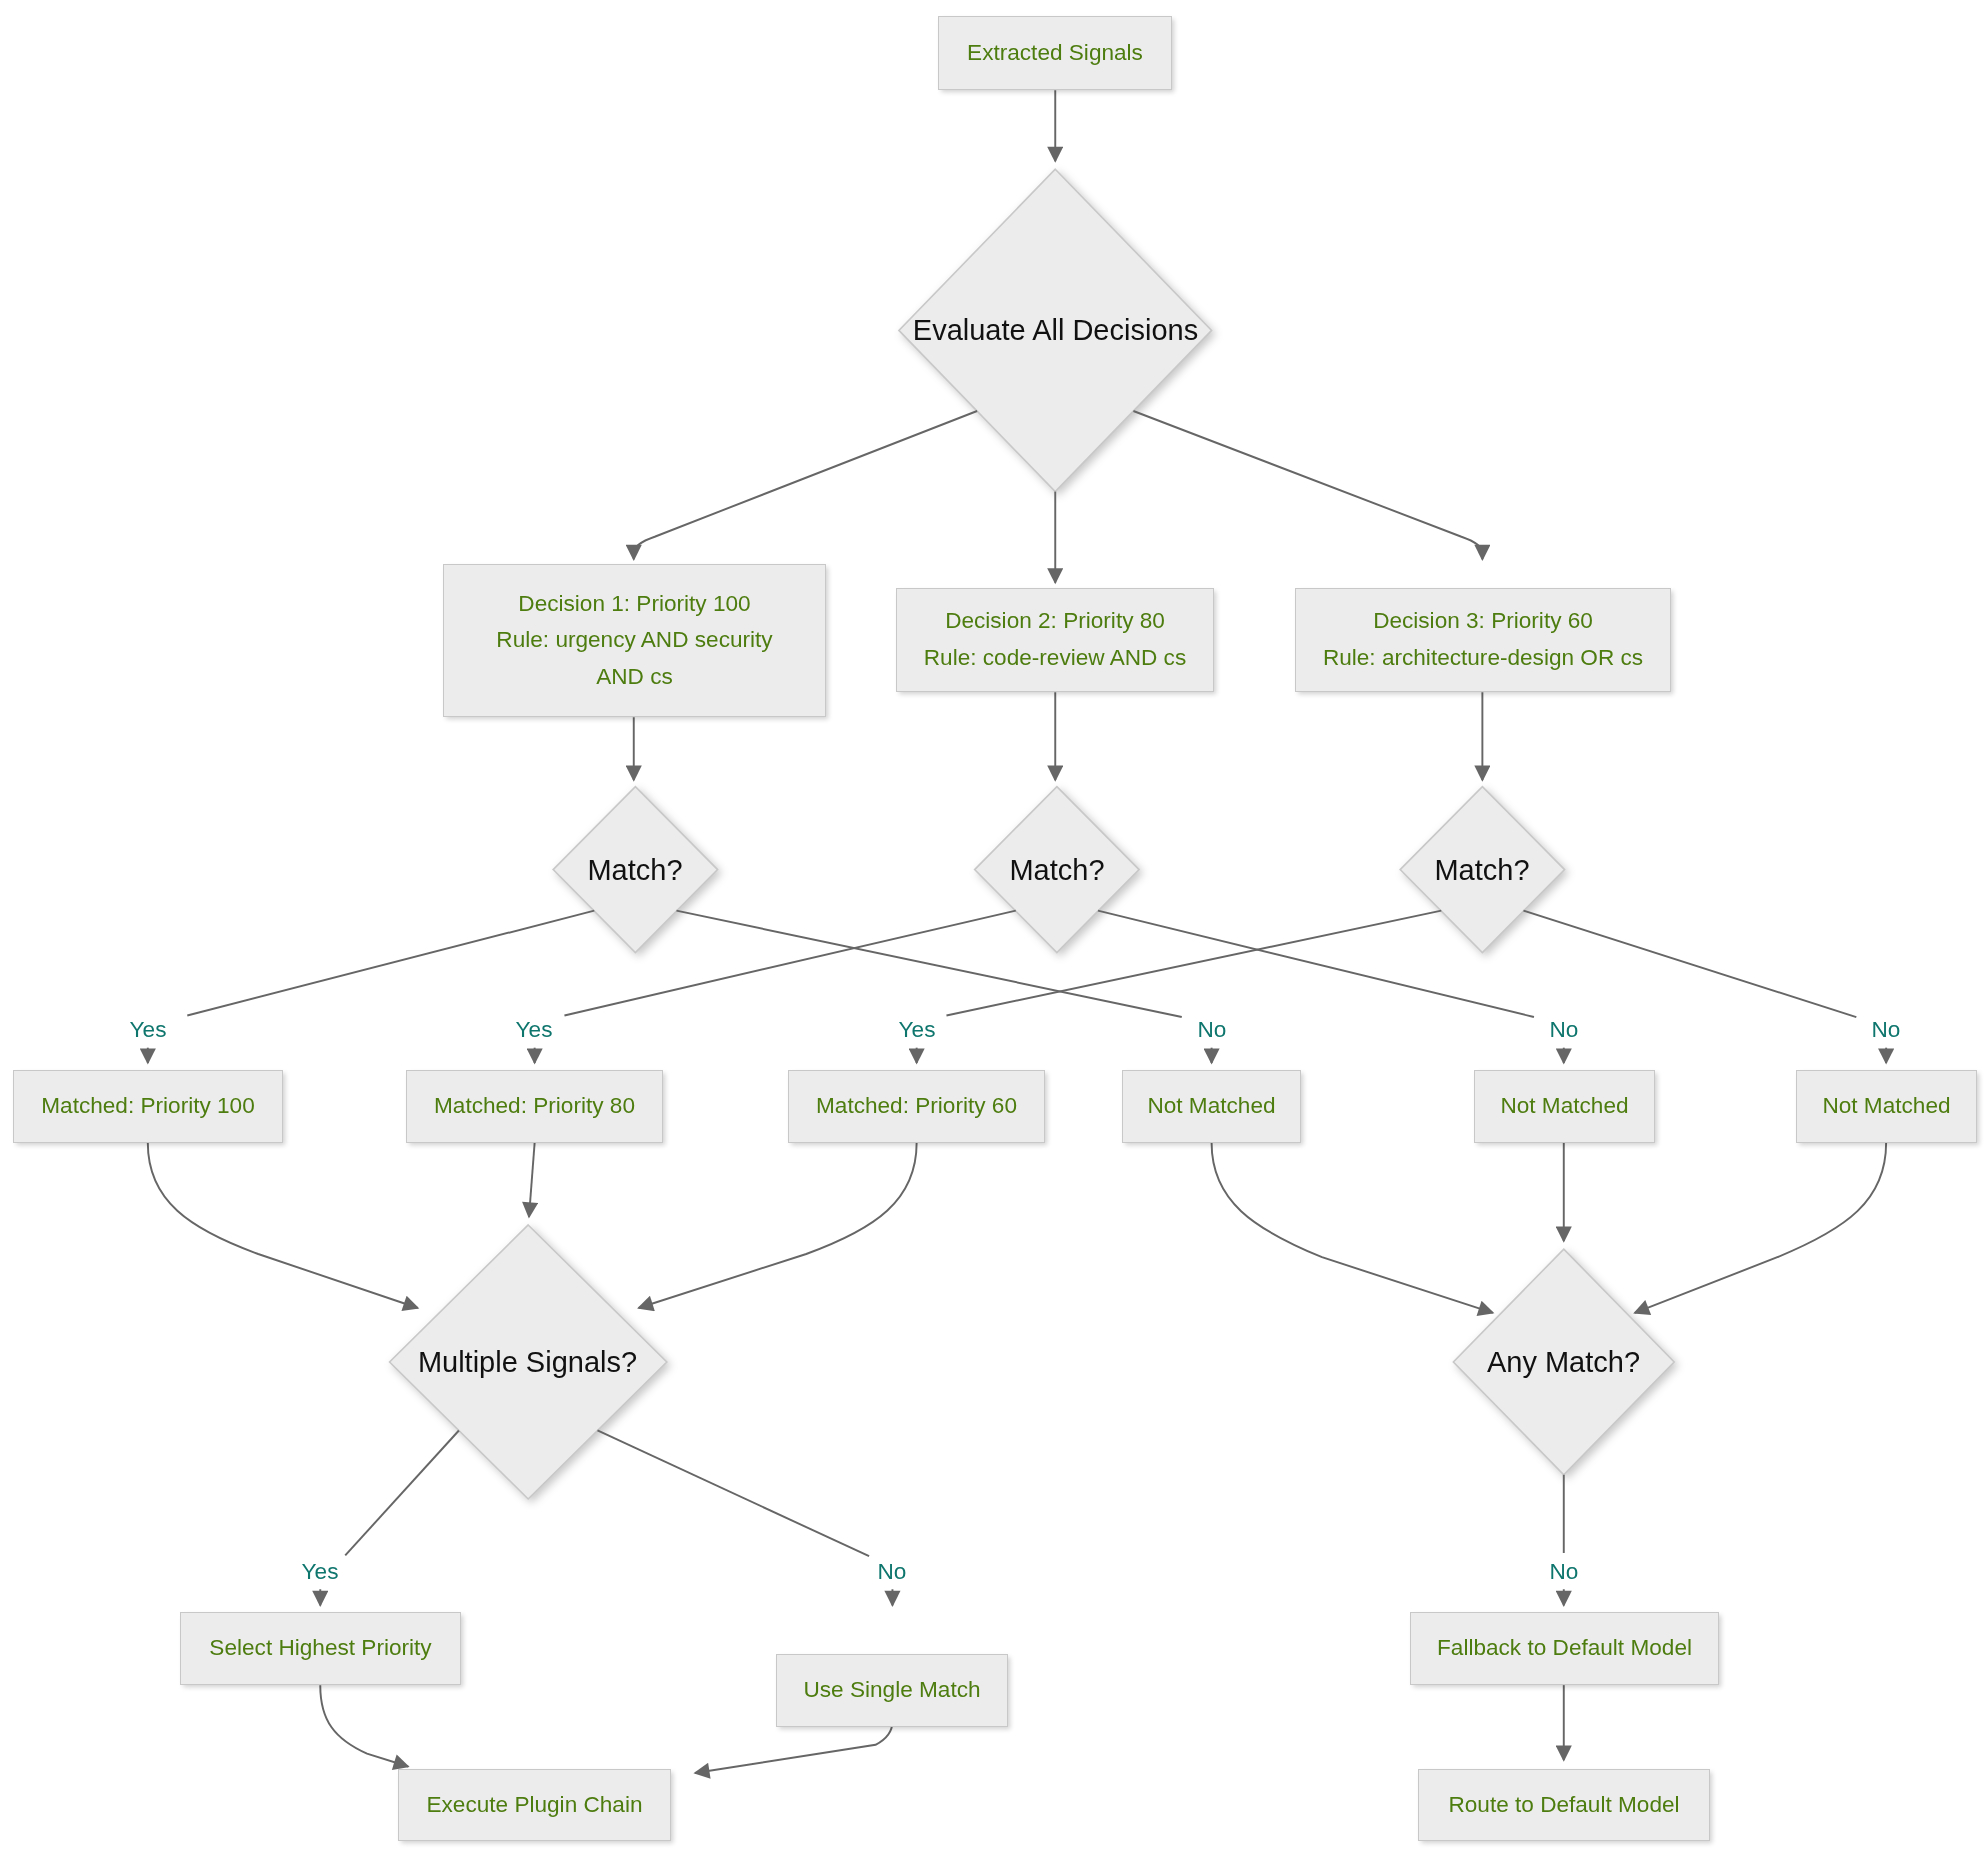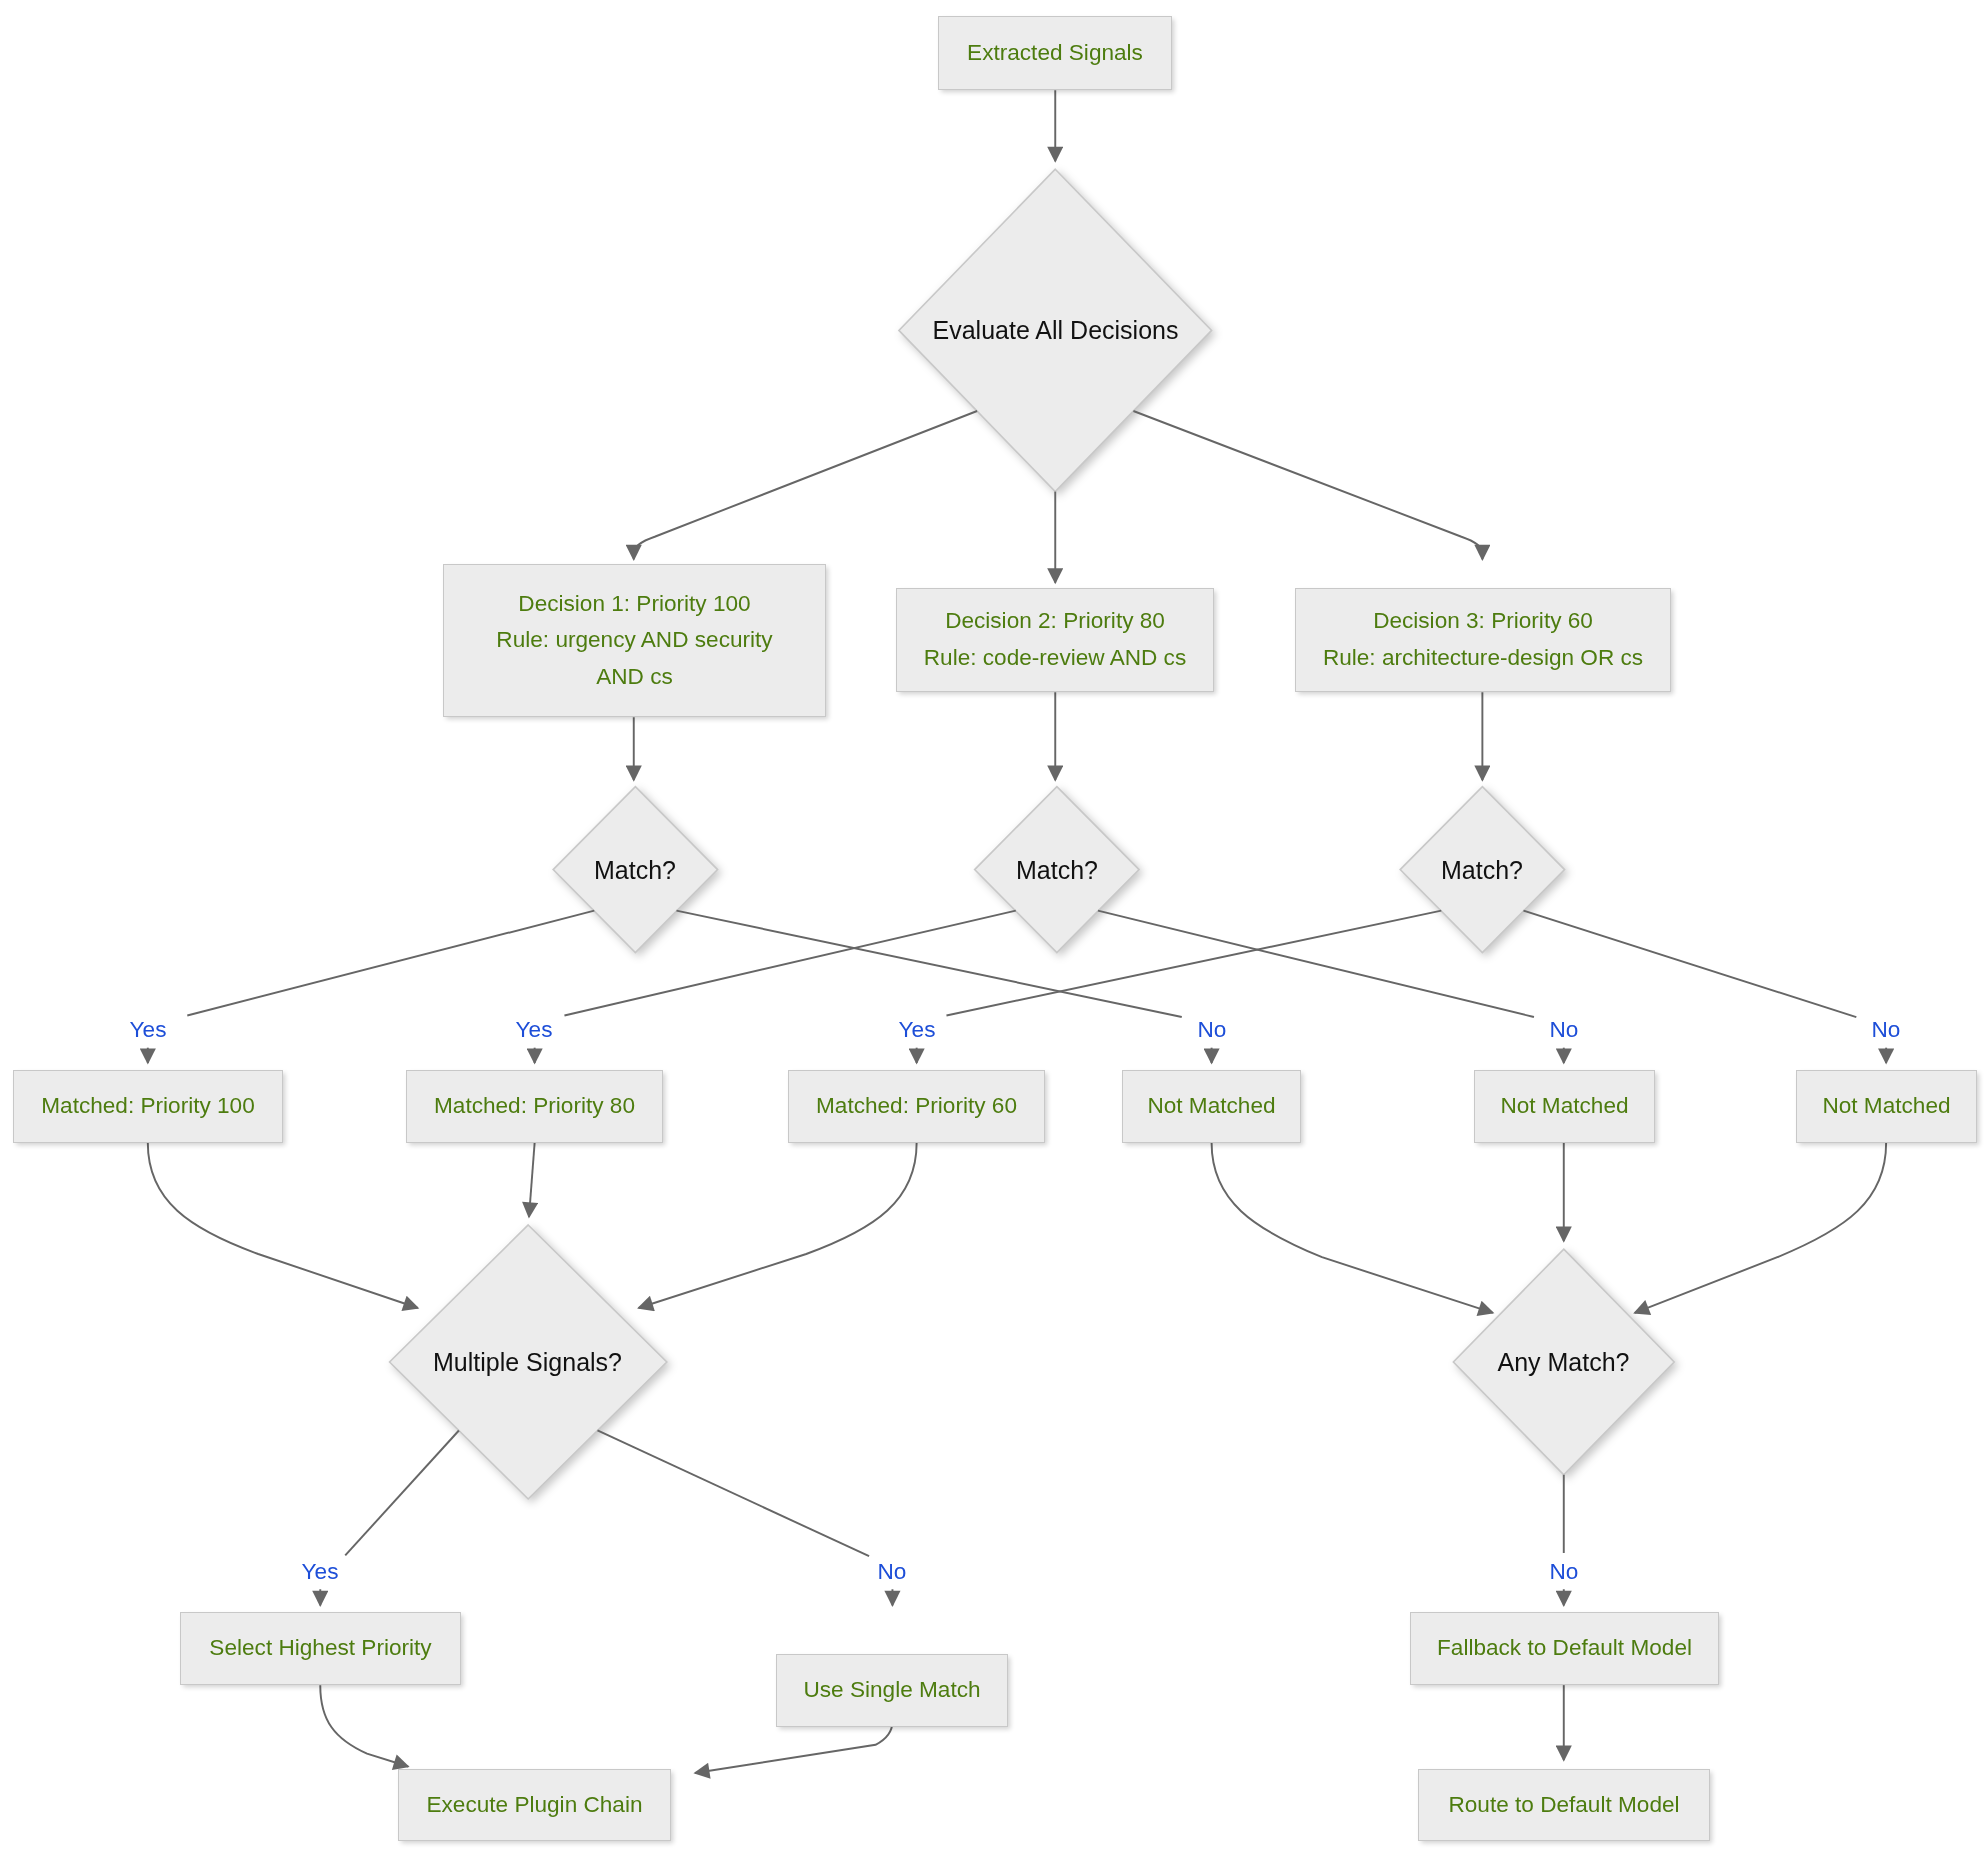--- a/index.html
+++ b/index.html
@@ -41,31 +41,31 @@
     white-space: pre-line;
     box-sizing: border-box;
     color: #4d7c0f;
   }
   .diamond-label {
     position: absolute;
     display: flex;
     align-items: center;
     justify-content: center;
     text-align: left;
-    font-size: 25px;
+    font-size: 29px;
     pointer-events: none;
     color: #111111;
   }
   .edge-label {
     position: absolute;
     transform: translate(-50%, -50%);
     font-size: 22.6px;
     background: #ffffff;
     padding: 0 3.2px;
-    color: #1d4ed8;
+    color: #0f766e;
   }
 </style>
 </head>
 <body>
 
 <div class="canvas">
 
   <svg class="edges" viewBox="0 0 2466 2303">
     <defs>
       <marker id="arrow" viewBox="0 0 10 10" refX="9" refY="5" markerWidth="26" markerHeight="20" orient="auto" markerUnits="userSpaceOnUse">

